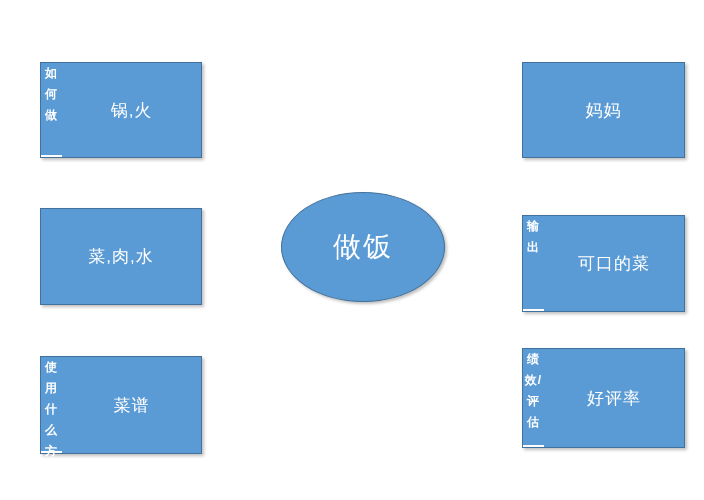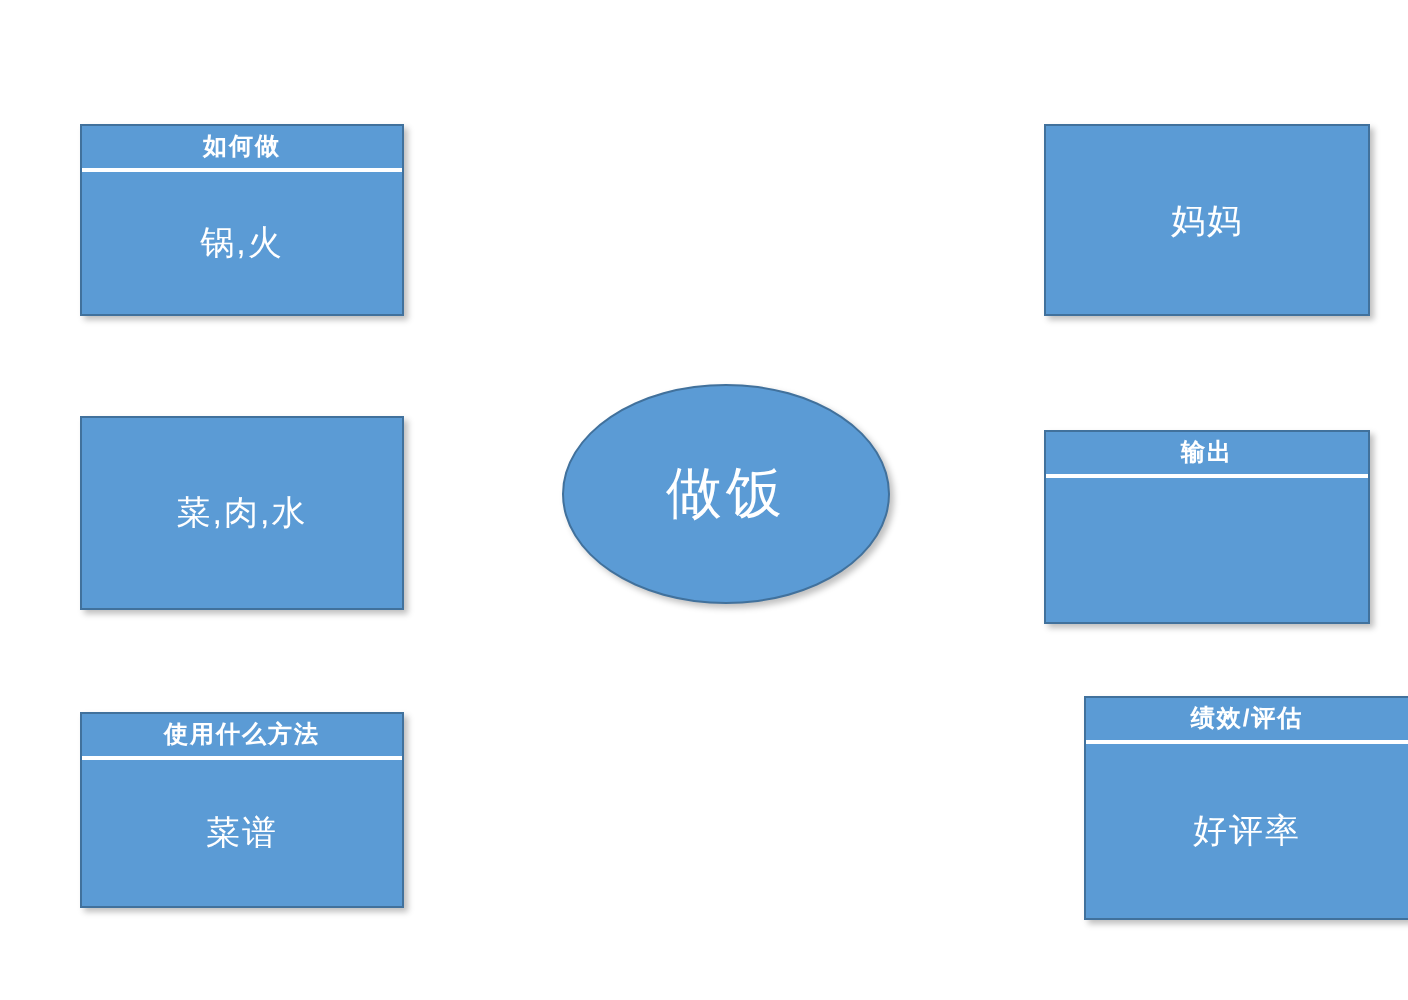--- a/index.html
+++ b/index.html
@@ -15,21 +15,21 @@
     background: #ffffff;
     overflow: hidden;
   }
   .node-box {
     position: absolute;
     background: #5b9bd5;
     border: 1px solid #41719c;
     box-shadow: 2px 2px 3px rgba(0,0,0,0.25);
     color: #ffffff;
     display: flex;
-    flex-direction: column;
+    flex-direction: row;
     box-sizing: border-box;
   }
   .node-header {
     flex: 0 0 21px;
     line-height: 21px;
     text-align: center;
     font-size: 12px;
     font-weight: bold;
     border-bottom: 2px solid #ffffff;
     letter-spacing: 1px;
@@ -42,21 +42,21 @@
     font-size: 17px;
     letter-spacing: 1px;
   }
   
   .box-how     { left: 40px;  top: 62px;  width: 162px; height: 96px; }
   .box-input   { left: 40px;  top: 208px; width: 162px; height: 97px; }
   .box-method  { left: 40px;  top: 356px; width: 162px; height: 98px; }
   
   .box-who     { left: 522px; top: 62px;  width: 163px; height: 96px; }
   .box-output  { left: 522px; top: 215px; width: 163px; height: 97px; }
-  .box-eval    { left: 542px; top: 348px; width: 163px; height: 112px; }
+  .box-eval    { left: 522px; top: 348px; width: 163px; height: 100px; }
   .center-ellipse {
     position: absolute;
     left: 281px;
     top: 192px;
     width: 164px;
     height: 110px;
     background: #5b9bd5;
     border: 1px solid #41719c;
     border-radius: 50%;
     box-shadow: 2px 2px 3px rgba(0,0,0,0.25);
@@ -91,20 +91,21 @@
   <div class="center-ellipse">
     <span>做饭</span>
   </div>
 
   <div class="node-box box-who">
     <div class="node-body">妈妈</div>
   </div>
 
   <div class="node-box box-output">
     <div class="node-header">输出</div>
+    <div class="node-body">可口的菜</div>
   </div>
 
   <div class="node-box box-eval">
     <div class="node-header">绩效/评估</div>
     <div class="node-body">好评率</div>
   </div>
 
 </div>
 
 </body></html>

